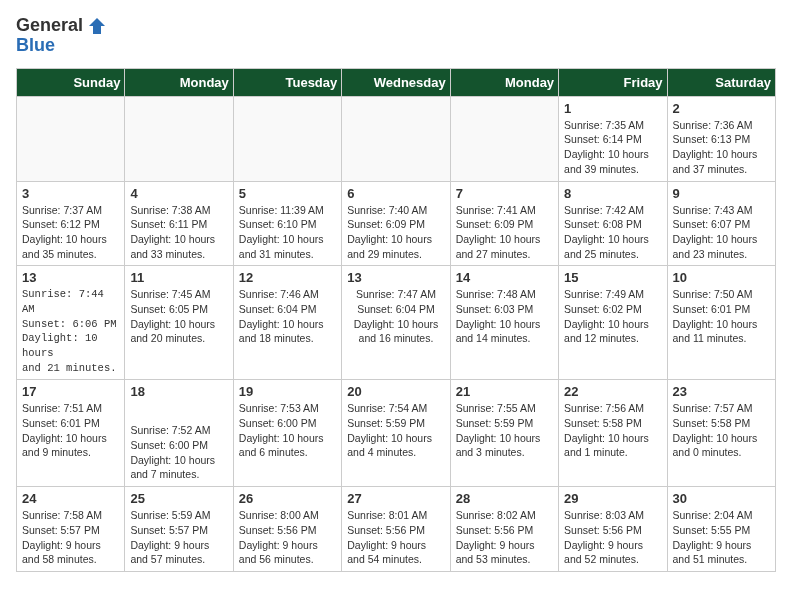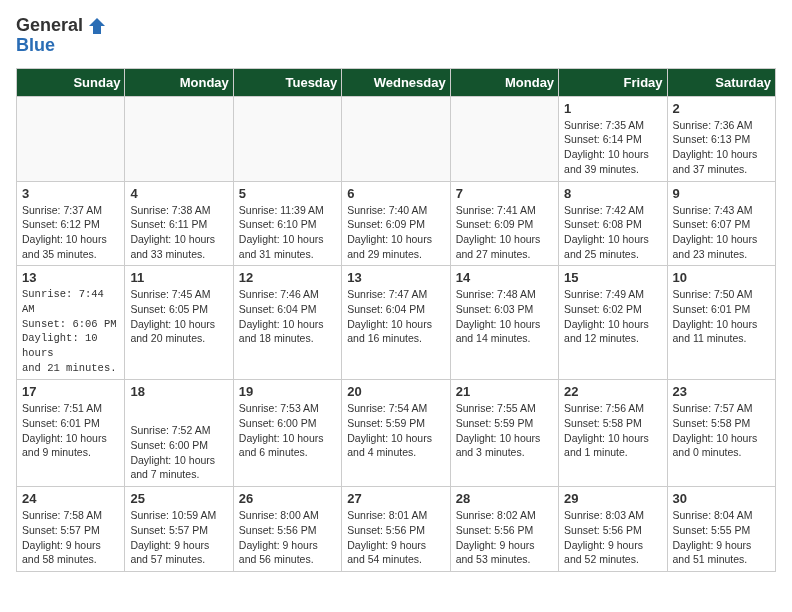--- a/index.html
+++ b/index.html
@@ -190,21 +190,21 @@
         </td>
         <td>
           <span class="day-num">12</span>
           <div class="day-info" style="white-space: pre-line;">Sunrise: 7:46 AM
 Sunset: 6:04 PM
 Daylight: 10 hours
 and 18 minutes.</div>
         </td>
         <td>
           <span class="day-num">13</span>
-          <div class="day-info" style="white-space: pre-line;">Sunrise: 7:47 AM
+          <div class="day-info" style="white-space: pre-line; text-align: center;">Sunrise: 7:47 AM
 Sunset: 6:04 PM
 Daylight: 10 hours
 and 16 minutes.</div>
         </td>
         <td>
           <span class="day-num">14</span>
           <div class="day-info" style="white-space: pre-line;">Sunrise: 7:48 AM
 Sunset: 6:03 PM
 Daylight: 10 hours
 and 14 minutes.</div>
@@ -278,21 +278,21 @@
       <tr>
         <td>
           <span class="day-num">24</span>
           <div class="day-info" style="white-space: pre-line;">Sunrise: 7:58 AM
 Sunset: 5:57 PM
 Daylight: 9 hours
 and 58 minutes.</div>
         </td>
         <td>
           <span class="day-num">25</span>
-          <div class="day-info" style="white-space: pre-line;">Sunrise: 10:59 AM
+          <div class="day-info" style="white-space: pre-line;">Sunrise: 5:59 AM
 Sunset: 5:57 PM
 Daylight: 9 hours
 and 57 minutes.</div>
         </td>
         <td>
           <span class="day-num">26</span>
           <div class="day-info" style="white-space: pre-line;">Sunrise: 8:00 AM
 Sunset: 5:56 PM
 Daylight: 9 hours
 and 56 minutes.</div>
@@ -313,20 +313,20 @@
         </td>
         <td>
           <span class="day-num">29</span>
           <div class="day-info" style="white-space: pre-line;">Sunrise: 8:03 AM
 Sunset: 5:56 PM
 Daylight: 9 hours
 and 52 minutes.</div>
         </td>
         <td>
           <span class="day-num">30</span>
-          <div class="day-info" style="white-space: pre-line;">Sunrise: 8:04 AM
+          <div class="day-info" style="white-space: pre-line;">Sunrise: 2:04 AM
 Sunset: 5:55 PM
 Daylight: 9 hours
 and 51 minutes.</div>
         </td>
       </tr>
     </tbody>
 </table>
 
 </body></html>

